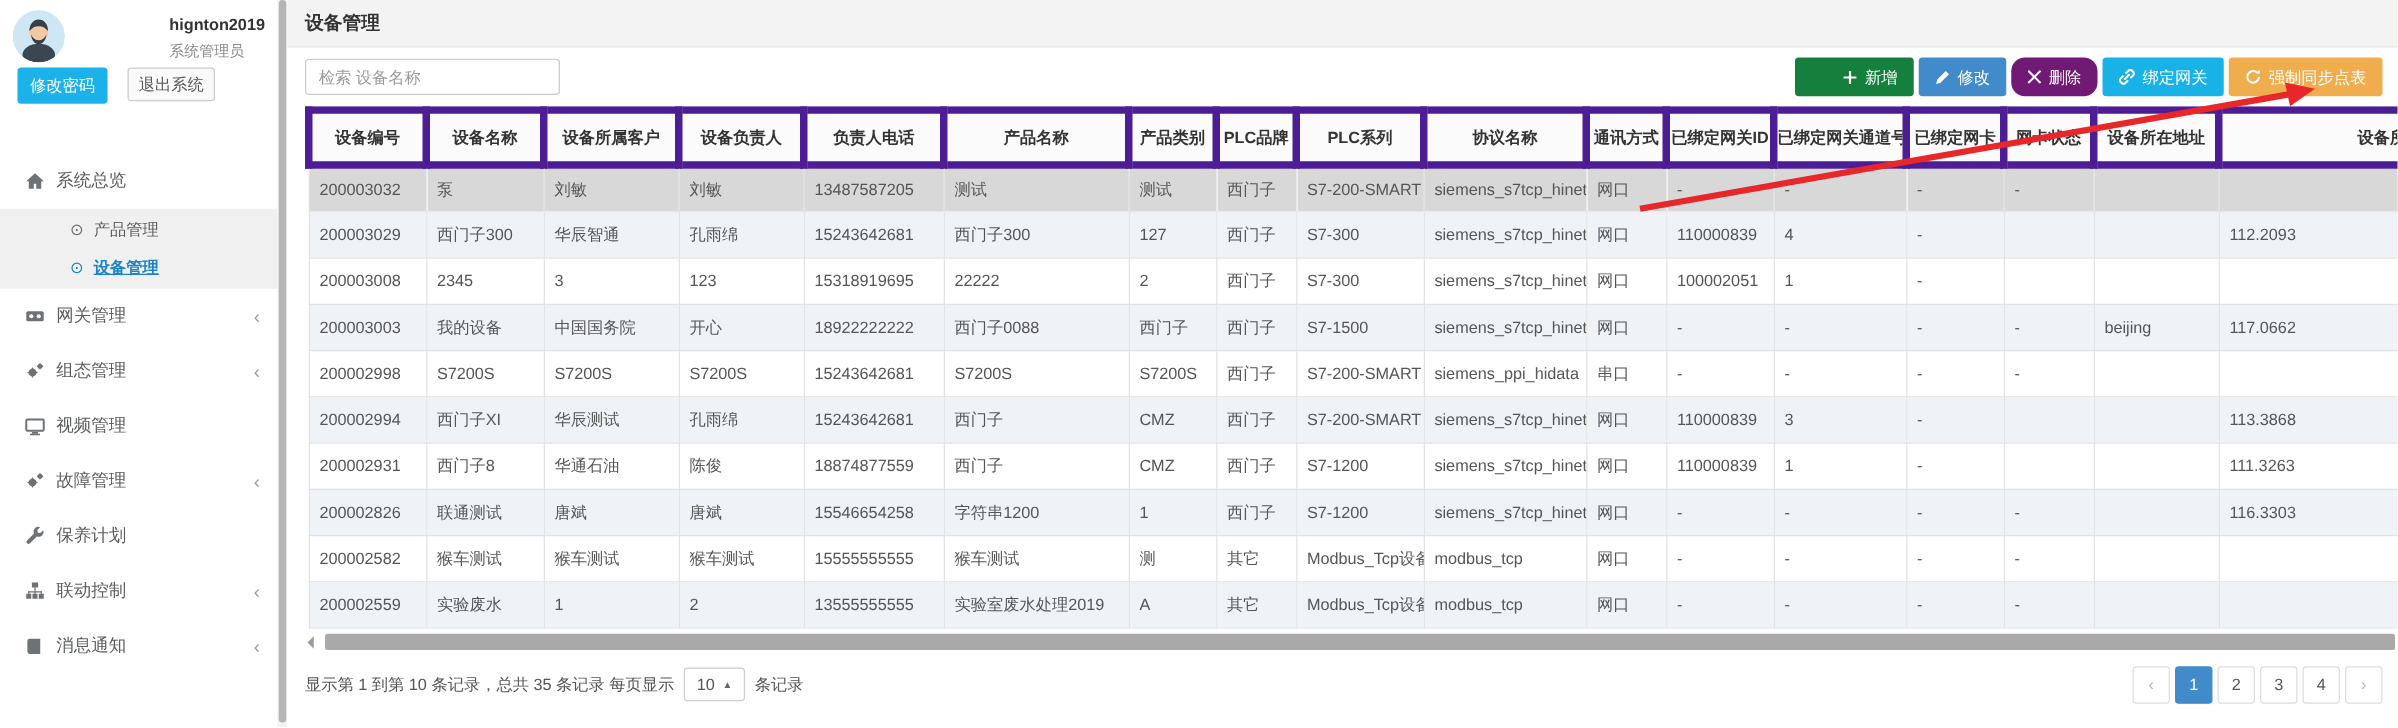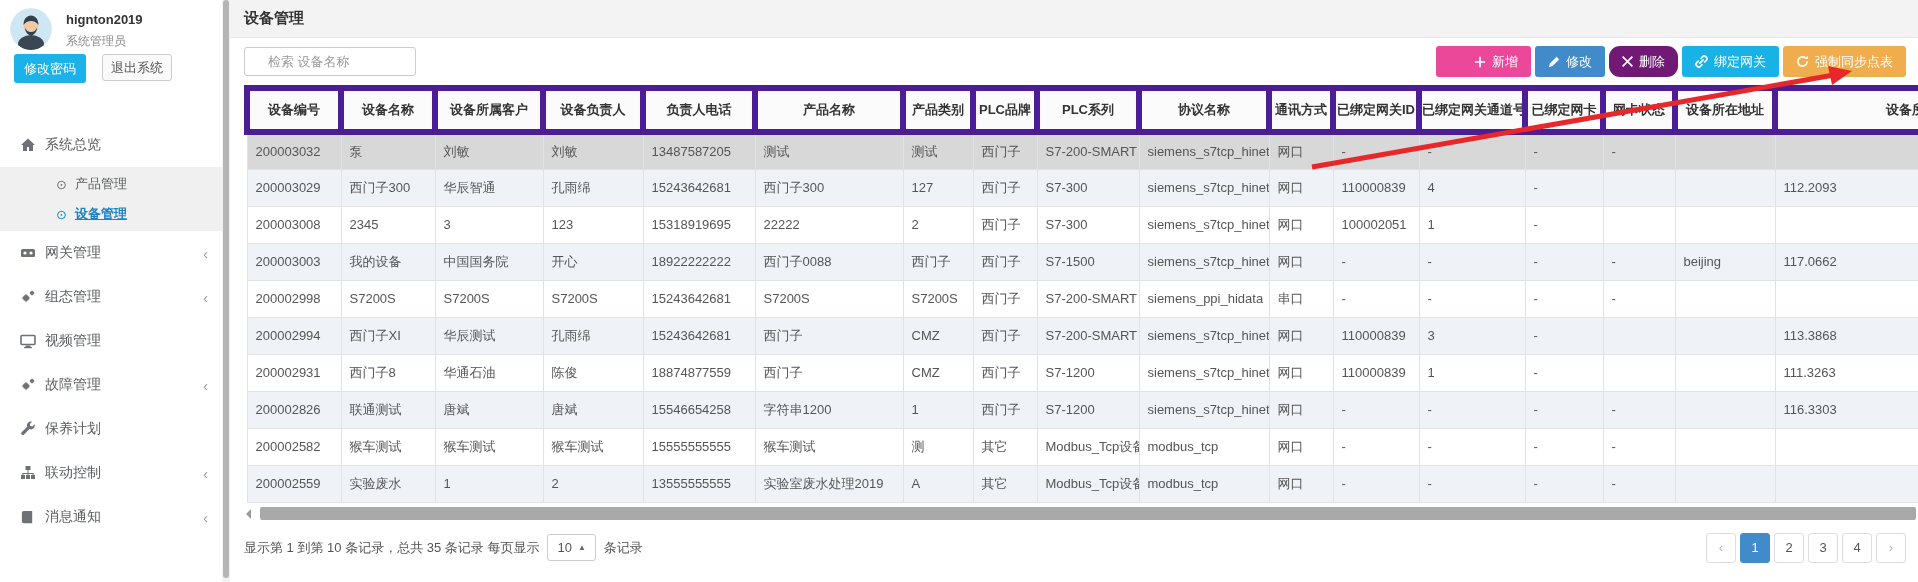--- a/index.html
+++ b/index.html
@@ -2,21 +2,21 @@
 <html><head>
 <meta charset="utf-8">
 <style>
   * { box-sizing: border-box; margin: 0; padding: 0; }
   html,body { width:1918px; height:582px; overflow:hidden; }
   body { font-family:"Liberation Sans","DejaVu Sans",sans-serif; background:#fff; color:#333; }
   .app { display:flex; width:1918px; height:582px; }
 
   
   .sidebar { width:222px; background:#fff; flex:0 0 222px; position:relative; }
-  .user-panel { padding:8px 10px 0 10px; display:flex; align-items:flex-start; }
+  .user-panel { padding:8px 10px 0 10px; display:flex; align-items:flex-start;justify-content:space-between; }
   .avatar { width:42px; height:42px; border-radius:50%; overflow:hidden; flex:0 0 42px; }
   .user-meta { margin-left:14px; padding-top:4px; }
   .user-name { font-size:13px; font-weight:bold; color:#333; }
   .user-role { font-size:12px; color:#8a8a8a; margin-top:6px; }
   .user-btns { display:flex; gap:16px; margin:4px 0 0 14px; }
   .btn-chpwd { background:#1bb2e9; color:#fff; border:none; width:72px; height:29px; font-size:13px; border-radius:3px; cursor:pointer; }
   .btn-logout { background:#fafafa; color:#555; border:1px solid #ccc; width:70px; height:27px; font-size:13px; border-radius:3px; cursor:pointer; }
 
   .menu { margin-top:40px; font-size:14px; color:#5a5c5e; }
   .mi { height:44px; display:flex; align-items:center; padding-left:19px; position:relative; cursor:pointer; }
@@ -33,26 +33,26 @@
   .smi.active .lbl { text-decoration:underline; font-weight:bold; }
   .side-scrollbar { position:absolute; right:-8px; top:0; width:8px; height:582px; background:#f2f2f2; }
   .side-scrollbar .thumb { position:absolute; top:0; left:1px; width:6px; height:578px; background:#b5b5b5; border-radius:3px; }
 
   
   .main { flex:1; background:#fff; position:relative; margin-left:8px; }
   .topbar { height:38px; background:#f3f3f4; border-bottom:1px solid #e8e8e8; display:flex; align-items:center; padding-left:14px; }
   .page-title { font-size:15px; font-weight:bold; color:#333; }
 
   .toolbar-row { display:flex; justify-content:space-between; align-items:center; padding:8px 14px 6px 14px; }
-  .search-input { width:172px; height:29px; border:1px solid #ccc; border-radius:3px; padding:0 23px; font-size:13px; color:#333; font-family:inherit; }
+  .search-input { width:204px; height:29px; border:1px solid #ccc; border-radius:3px; padding:0 10px; font-size:13px; color:#333; font-family:inherit; }
   .search-input::placeholder { color:#9b9b9b; }
   .btn-group { display:flex; }
   .tbtn { height:31px; border:none; border-radius:3px; color:#fff; font-size:13px; padding:0 13px; margin-left:4px; display:inline-flex; align-items:center; gap:6px; cursor:pointer; font-family:inherit; }
   .tbtn svg { flex:0 0 auto; }
-  .tbtn.add { background:#ec4899;padding-left:38px; }
+  .tbtn.add { background:#15803d;padding-left:38px; }
   .tbtn.edit { background:#428bca; }
   .tbtn.del { background:#701a75;border-radius:11px; }
   .tbtn.bind { background:#19b2e6; }
   .tbtn.sync { background:#f0ad4e; }
 
   
   .table-wrap { margin:2px 0 0 14px; width:1676px; overflow:hidden; }
   table { border-collapse:collapse; table-layout:fixed; width:1828px; font-size:13px; }
   th { height:44px; border:6px solid #4c1d95; background:#fbfbfb; font-weight:bold; color:#333; text-align:center; white-space:nowrap; overflow:hidden; }
   td { height:37px; border:1px solid #e2e2e2; padding:0 8px; color:#555; text-align:left; white-space:nowrap; overflow:hidden; background:#fff; }

